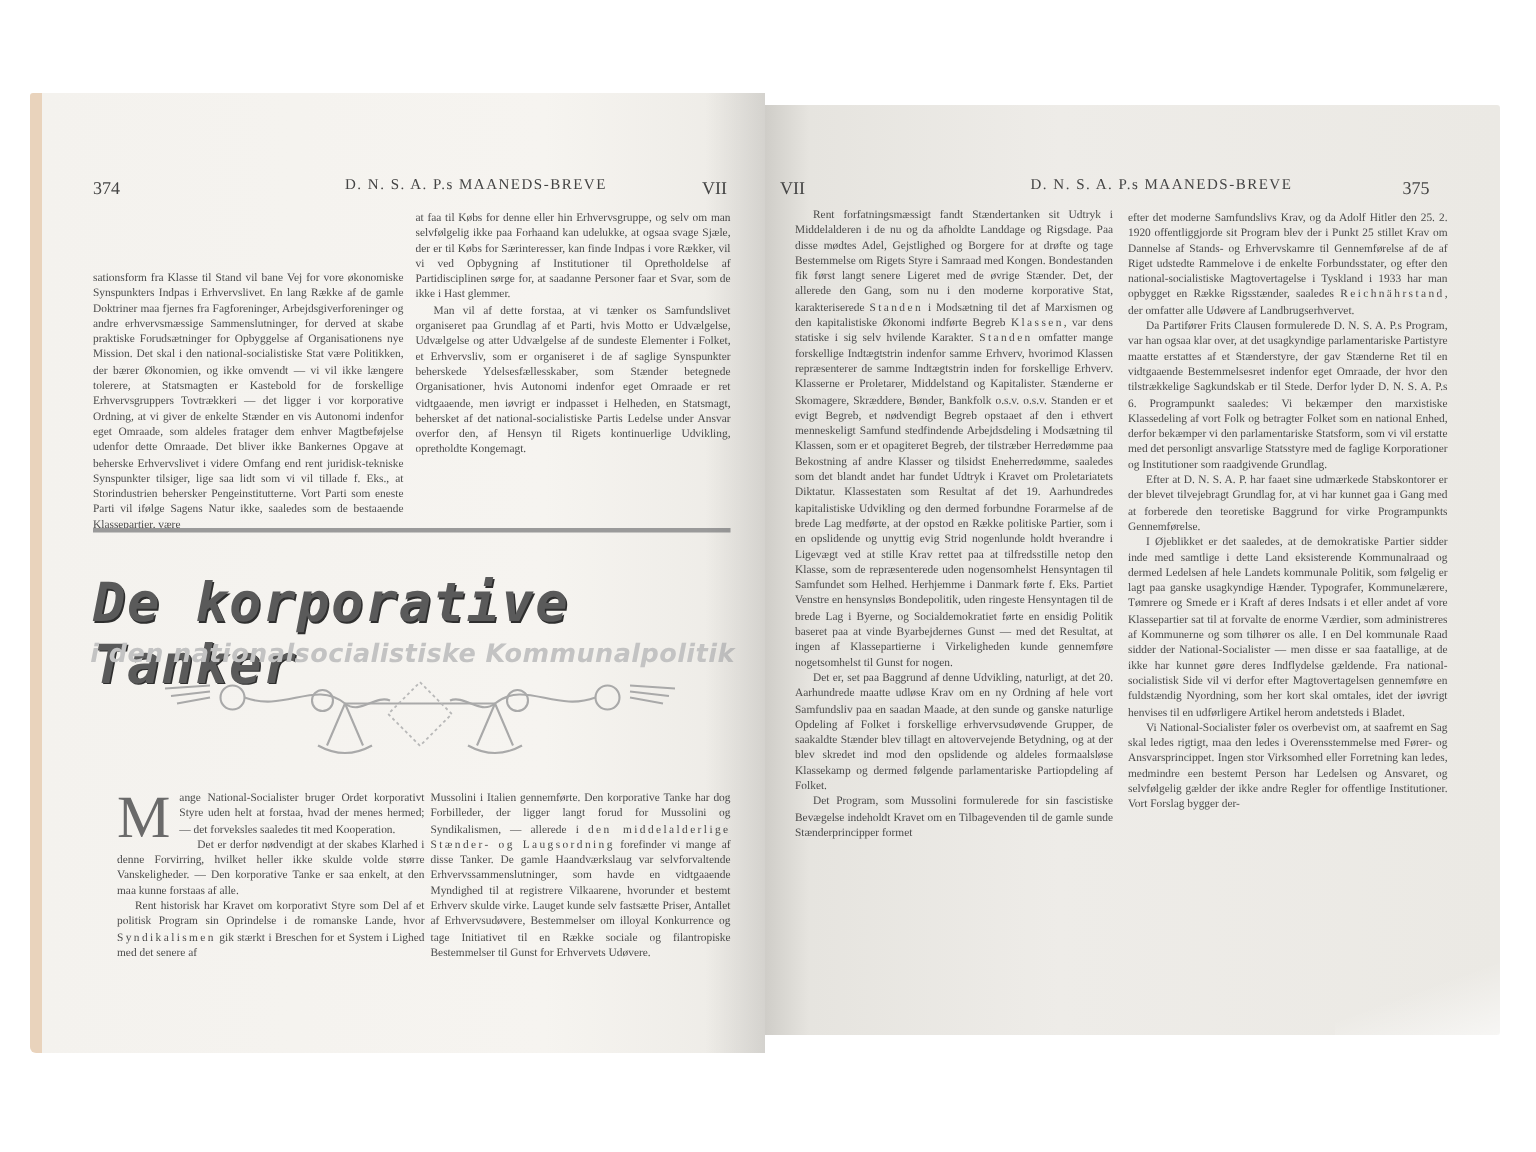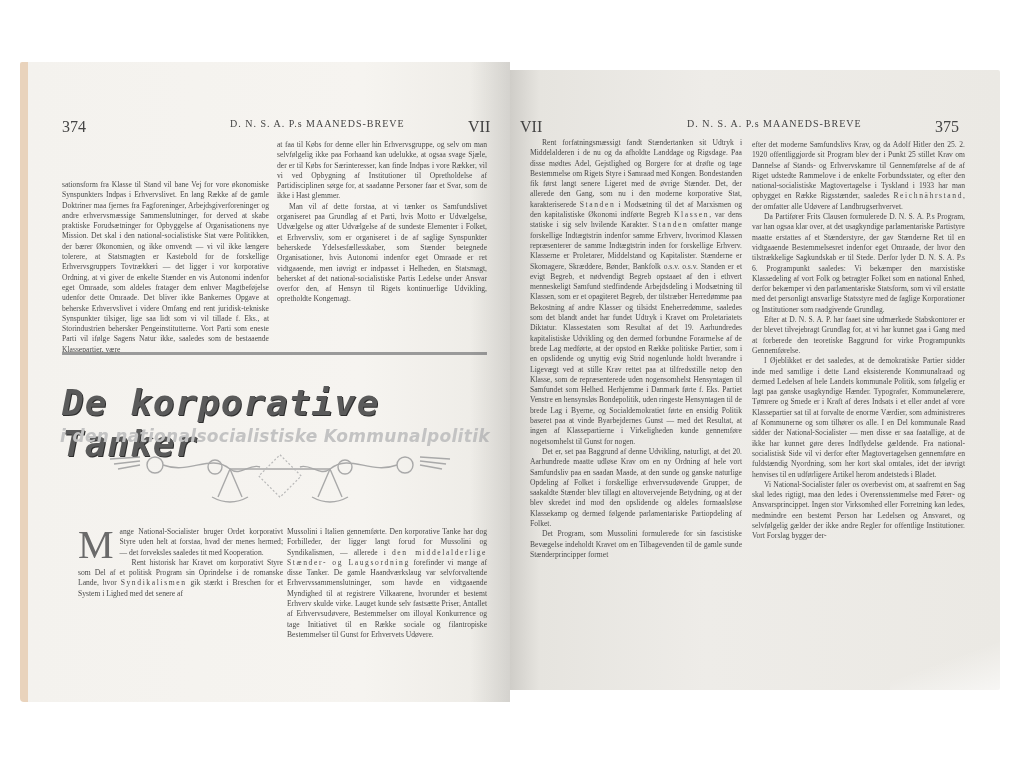--- a/index.html
+++ b/index.html
@@ -22,21 +22,21 @@
     background:linear-gradient(90deg,#cfcdc8 0,#e6e4df 6%,#eeece8 40%,#ebe9e4 100%);
     border-radius:0 2px 2px 0;
   }
   .page-right::after {
     content:""; position:absolute; right:0; bottom:0; width:110px; height:60px;
     background:linear-gradient(160deg,rgba(255,255,255,0) 50%,rgba(255,255,255,0.6) 100%);
   }
   .running-head {
     position:absolute; top:56px; font-size:10px; letter-spacing:1px; color:#444;margin-left:35px;
   }
-  .pg-num { position:absolute; top:56px; font-size:16px; color:#444; }
+  .pg-num { position:absolute; top:56px; font-size:12px; color:#444; }
   .col {
     position:absolute; font-size:7.6px; line-height:10.3px; text-align:justify;
     color:#4a4a4a; hyphens:auto;
   }
   .col p { margin:0; text-indent:12px; }
   .col p.noind { text-indent:0; }
   .spaced { letter-spacing:1.6px; }
   .rule { position:absolute; left:62px; top:290px; width:400px; height:3px; background:#9a9a9a; }
   .title-main {
     position:absolute; left:62px; top:320px; width:410px; text-align:left;
@@ -91,20 +91,21 @@
         <path d="M130 22 L118 50 M130 22 L142 50 M112 50 Q130 60 148 50"></path>
         <path d="M230 22 L218 50 M230 22 L242 50 M212 50 Q230 60 248 50"></path>
         <path d="M130 22 L230 22"></path>
       </g>
 
       <rect x="165" y="14" width="30" height="30" fill="none" stroke="#b8b8b8" stroke-width="1.2" stroke-dasharray="2 2" transform="rotate(45 180 29)"></rect>
     </svg>
 
     <div class="col" style="left:58px; top:465px; width:205px;">
       <p class="noind"><span class="dropcap">M</span><span>ange National-Socialister bruger Ordet korporativt Styre uden helt at forstaa, hvad der menes hermed; — det forveksles saaledes tit med Kooperation.</span></p>
+      <p>Det er derfor nødvendigt at der skabes Klarhed i denne Forvirring, hvilket heller ikke skulde volde større Vanskeligheder. — Den korporative Tanke er saa enkelt, at den maa kunne forstaas af alle.</p>
       <p><span>Rent historisk har Kravet om korporativt Styre som Del af et politisk Program sin Oprindelse i de romanske Lande, hvor </span><span class="spaced">Syndikalismen</span><span> gik stærkt i Breschen for et System i Lighed med det senere af</span></p>
     </div>
     <div class="col" style="left:267px; top:465px; width:200px;">
       <p class="noind"><span>Mussolini i Italien gennemførte. Den korporative Tanke har dog Forbilleder, der ligger langt forud for Mussolini og Syndikalismen, — allerede i </span><span class="spaced">den middelalderlige Stænder- og Laugsordning</span><span> forefinder vi mange af disse Tanker. De gamle Haandværkslaug var selvforvaltende Erhvervssammenslutninger, som havde en vidtgaaende Myndighed til at registrere Vilkaarene, hvorunder et bestemt Erhverv skulde virke. Lauget kunde selv fastsætte Priser, Antallet af Erhvervsudøvere, Bestemmelser om illoyal Konkurrence og tage Initiativet til en Række sociale og filantropiske Bestemmelser til Gunst for Erhvervets Udøvere.</span></p>
     </div>
   </div>
 
   <div class="page-right">
     <span class="pg-num" style="left:10px; top:48px;">VII</span>
     <span class="running-head" style="left:142px; top:48px;">D. N. S. A. P.s MAANEDS-BREVE</span>

